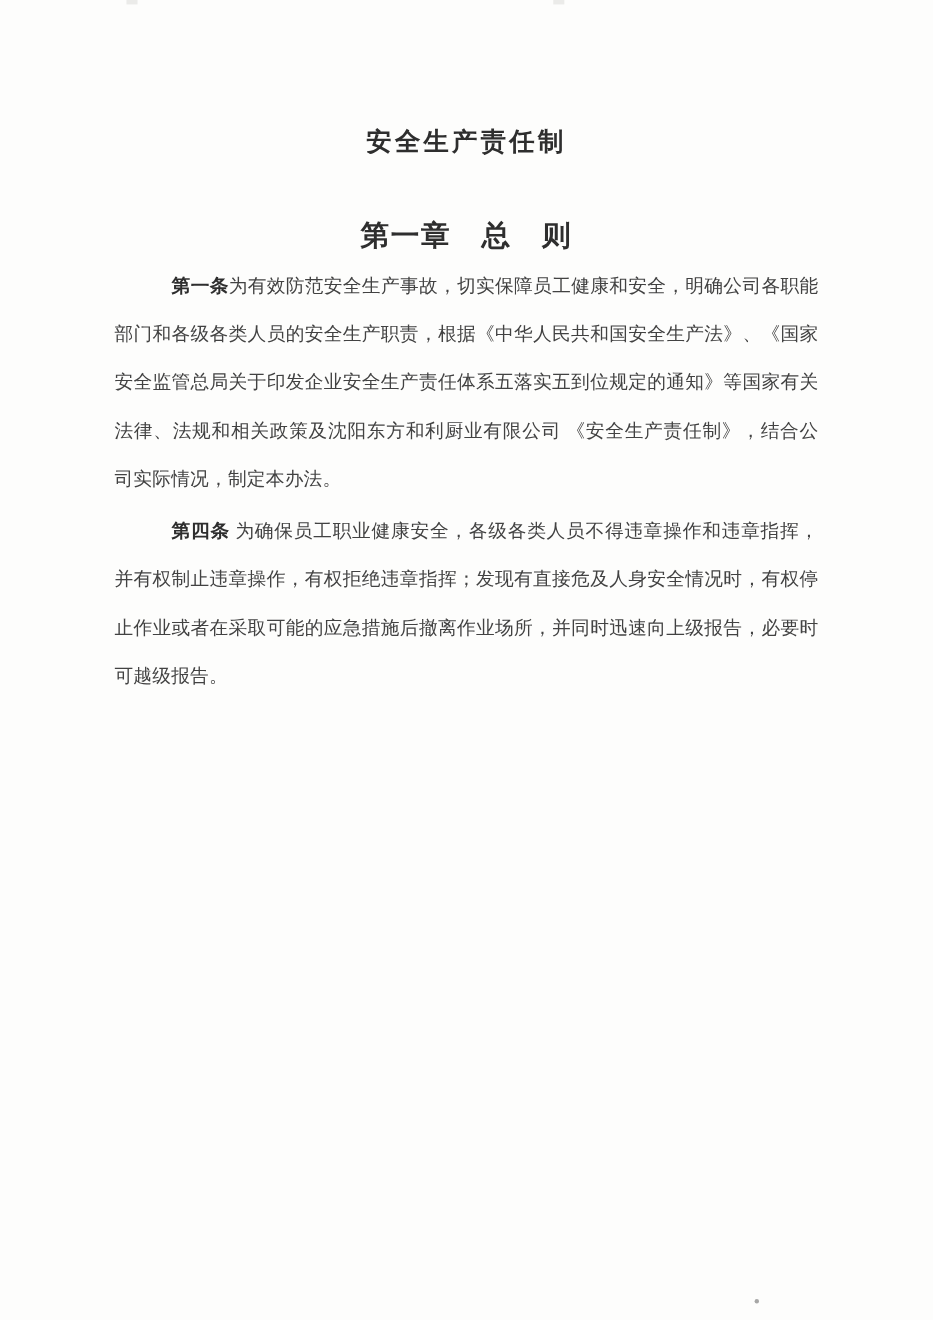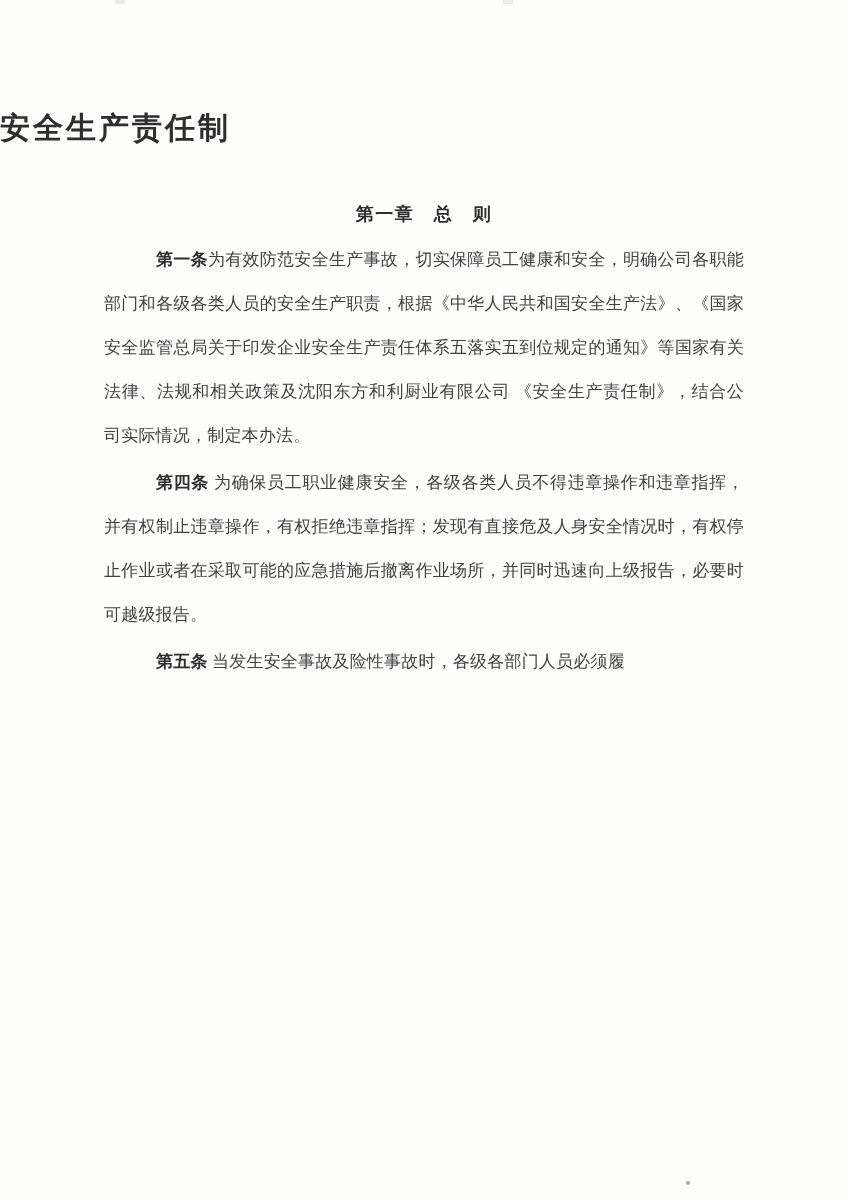--- a/index.html
+++ b/index.html
@@ -17,33 +17,34 @@
     position: relative;
     width: 848px;
     height: 1200px;
     background: var(--paper);
     overflow: hidden;
     font-family: "Liberation Serif", "DejaVu Serif", serif;
     color: var(--ink);
   }
   .doc-title {
     margin: 113px 0 0 0;
+    text-align: center;
     font-family: "Liberation Sans", "DejaVu Sans", sans-serif;
     font-weight: 700;
-    font-size: 30px;
+    font-size: 23px;
     line-height: 30px;
     letter-spacing: 3px;
     color: var(--ink-strong);
   }
   .chapter-heading {
     margin: 56px 0 0 0;
     text-align: center;
     font-family: "Liberation Sans", "DejaVu Sans", sans-serif;
     font-weight: 700;
-    font-size: 18px;
+    font-size: 26px;
     line-height: 30px;
     letter-spacing: 1.5px;
     color: var(--ink-strong);
   }
   .body-text {
     margin: 9px 104px 0 104px;
     width: 640px;
     font-size: 17px;
     line-height: 44px;
     letter-spacing: 0.2px;
@@ -89,21 +90,20 @@
   <h2 class="chapter-heading">第一章　总　则</h2>
 
   <div class="body-text">
 
     <p class="article"><b class="article-lead">第一条</b><span>为有效防范安全生产事故，切实保障员工健康和安全，明确公司各职能部门和各级各类人员的安全生产职责，根据《中华人民共和国安全生产法》、《国家安全监管总局关于印发企业安全生产责任体系五落实五到位规定的通知》等国家有关法律、法规和相关政策及沈阳东方和利厨业有限公司 《安全生产责任制》，结合公司实际情况，制定本办法。</span></p>
 
 
 
     <p class="article"><b class="article-lead">第四条</b><span> 为确保员工职业健康安全，各级各类人员不得违章操作和违章指挥，并有权制止违章操作，有权拒绝违章指挥；发现有直接危及人身安全情况时，有权停止作业或者在采取可能的应急措施后撤离作业场所，并同时迅速向上级报告，必要时可越级报告。</span></p>
 
-    <p class="article"><b class="article-lead">第五条</b><span> 当发生安全事故及险性事故时，各级各部门人员必须履</span></p>
 
   </div>
 
   <div class="edge-smudge s1"></div>
   <div class="edge-smudge s2"></div>
   <div class="speck"></div>
 
 </div>
 
 </body></html>

